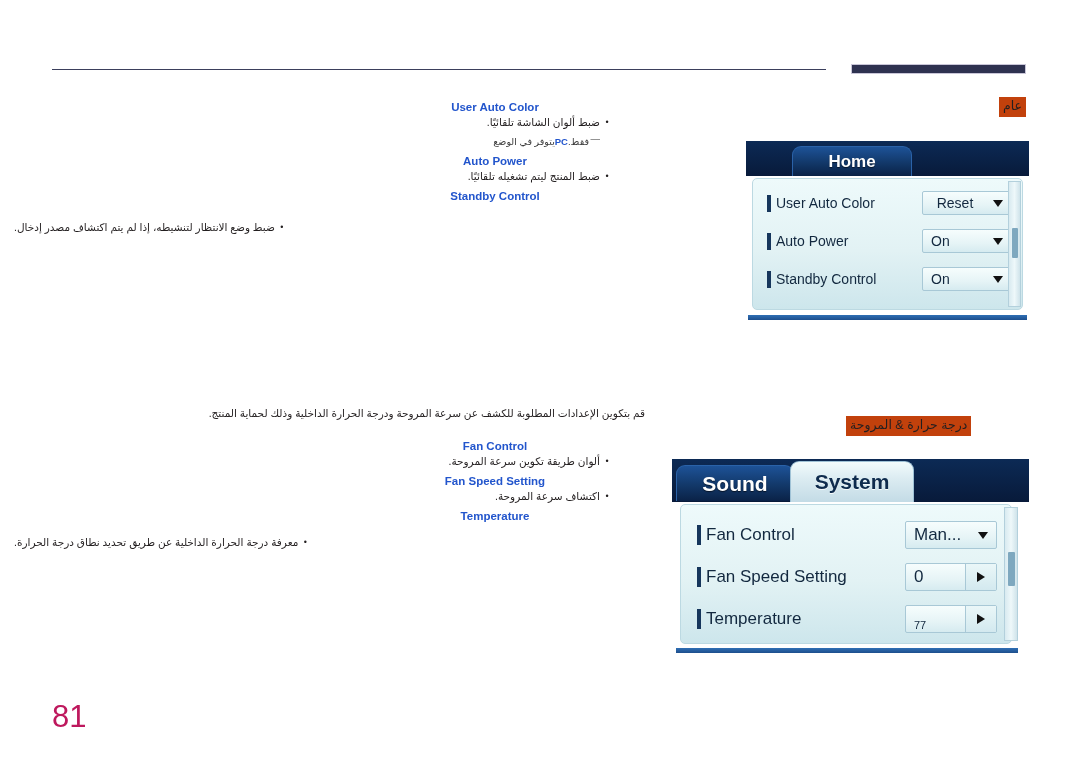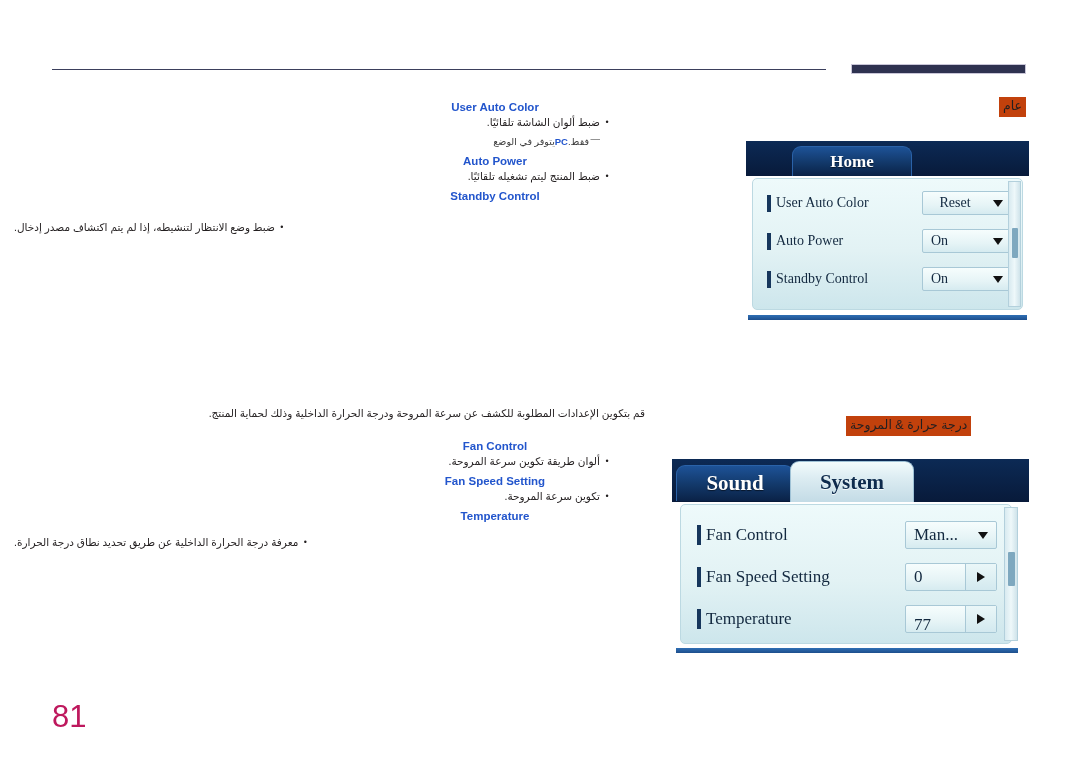--- a/index.html
+++ b/index.html
@@ -125,21 +125,21 @@
     line-height: 34px;
     color: #be185d;
     direction: ltr;
   }
 
   
   .osd {
     position: absolute;
     direction: ltr;
     text-align: left;
-    font-family: Liberation Serif, serif;
+    font-family: Liberation Sans, sans-serif;
     overflow: hidden;
   }
   .osd-tab {
     position: relative;
     display: flex;
     align-items: center;
     justify-content: center;
     color: #ffffff;
     font-weight: bold;
     text-shadow: 0 1px 1px rgba(0,0,0,.55);
@@ -315,21 +315,21 @@
 
   <div class="bullet-row" style="padding-right:16px;">
     <span class="bullet-dot">•</span>
     <span class="bullet-text">ألوان طريقة تكوين سرعة المروحة.</span>
   </div>
 
   <div class="opt-title" style="padding-top:5px;">Fan Speed Setting</div>
 
   <div class="bullet-row" style="padding-right:16px;">
     <span class="bullet-dot">•</span>
-    <span class="bullet-text">تكوين سرعة المروحة.</span>
+    <span class="bullet-text">اكتشاف سرعة المروحة.</span>
   </div>
 
   <div class="opt-title" style="padding-top:5px;">Temperature</div>
 </div>
 
 <div class="bullet-row" style="position:absolute; left:0px; top:535px; width:645px; direction:rtl;">
   <span style="flex:1 1 auto;"></span>
   <span class="bullet-dot">•</span>
   <span class="bullet-text">معرفة درجة الحرارة الداخلية عن طريق تحديد نطاق درجة الحرارة.</span>
   <span style="flex:0 0 14px;"></span>
@@ -419,21 +419,21 @@
         <span class="ctrl-arrow boxed" style="width:30px;">
           <span class="tri-right"></span>
         </span>
       </span>
     </div>
 
     <div class="osd-row" style="top:100px; height:28px; padding:0 14px 0 16px;">
       <span class="row-marker" style="height:20px;"></span>
       <span class="row-label" style="font-size:17px;">Temperature</span>
       <span class="row-ctrl" style="width:92px; height:28px;">
-        <span class="ctrl-value" style="font-size:17px;margin-top:11px;">77</span>
+        <span class="ctrl-value" style="font-size:11px;margin-top:11px;">77</span>
         <span class="ctrl-arrow boxed" style="width:30px;">
           <span class="tri-right"></span>
         </span>
       </span>
     </div>
 
   </div>
 
   <div class="osd-scrollbar" style="left:332px; top:48px; width:14px; height:134px;">
     <div class="osd-scrollthumb" style="left:3px; top:44px; width:7px; height:34px;"></div>

